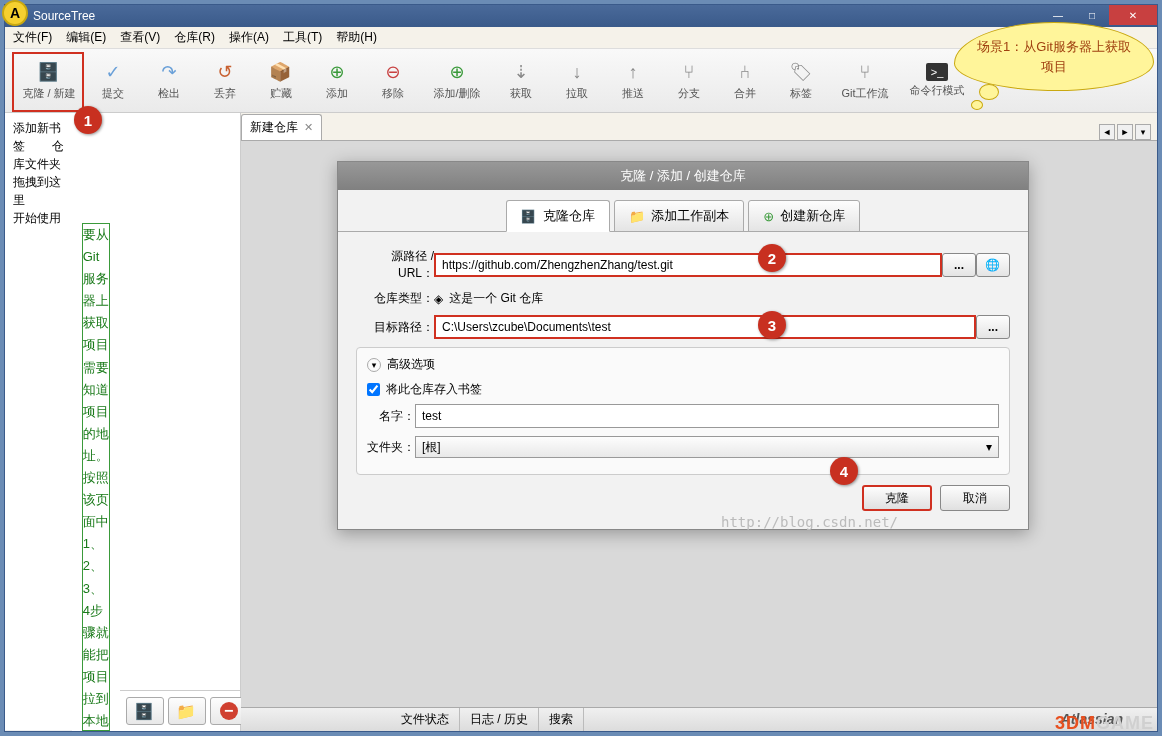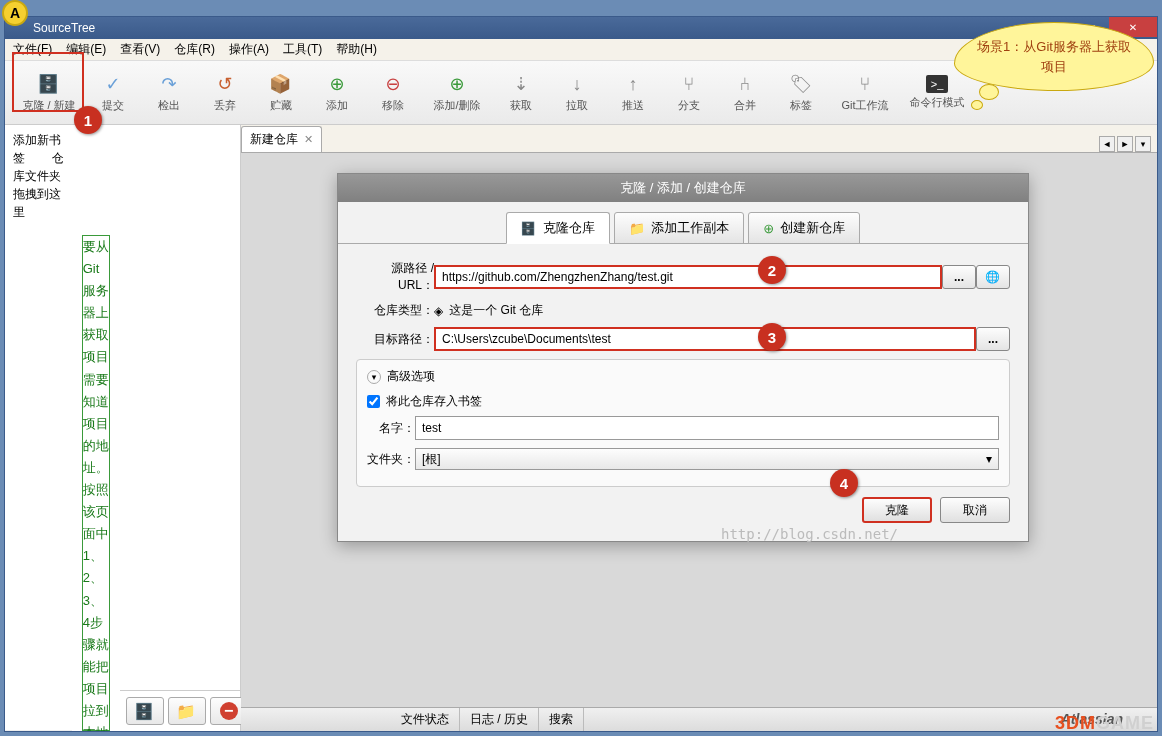--- a/index.html
+++ b/index.html
@@ -1,17 +1,17 @@
 <!DOCTYPE html>
 <html><head>
 <meta charset="utf-8">
 <style>
 * { box-sizing: border-box; margin: 0; padding: 0; font-family: "Microsoft YaHei", Arial, sans-serif; }
 body { background: #6b8cb5; width: 1162px; height: 736px; overflow: hidden; position: relative; }
-.window { position: absolute; top: 4px; left: 4px; right: 4px; bottom: 4px; background: #fff; border: 1px solid #3a5a8a; display: flex; flex-direction: column; margin-top: 12px; }
+.window { position: absolute; top: 4px; left: 4px; right: 4px; bottom: 4px; background: #fff; border: 1px solid #3a5a8a; display: flex; flex-direction: column; }
 .titlebar { background: linear-gradient(#4a6a9a, #3a5a8a); height: 22px; display: flex; align-items: center; color: #fff; font-size: 12px; padding-left: 28px; position: relative; }
 .titlebar .win-btns { position: absolute; right: 0; top: 0; display: flex; }
 .win-btn { width: 34px; height: 20px; display: flex; align-items: center; justify-content: center; color: #fff; font-size: 10px; }
 .win-close { background: #c84040; width: 48px; }
 .menubar { background: #f5f2ea; height: 22px; display: flex; align-items: center; font-size: 12px; padding-left: 8px; gap: 14px; border-bottom: 1px solid #ddd; }
 .menubar span { cursor: default; }
 .toolbar { background: linear-gradient(#f9f9f9, #eaeaea); height: 64px; display: flex; align-items: center; padding: 0 8px; gap: 0; border-bottom: 1px solid #ccc; }
 .tool-btn { display: flex; flex-direction: column; align-items: center; justify-content: center; width: 56px; height: 56px; font-size: 11px; color: #555; gap: 2px; }
 .tool-btn.wide { width: 72px; }
 .tool-icon { width: 24px; height: 24px; display: flex; align-items: center; justify-content: center; font-size: 18px; }
@@ -156,20 +156,21 @@
     <div class="tool-btn wide">
         <div class="tool-icon" style="background:#333;color:#fff;width:22px;height:18px;border-radius:2px;font-size:11px">&gt;_</div>
         <span>命令行模式</span>
       </div>
   </div>
 
   <div class="main-split">
     <div class="sidebar">
       <div class="sidebar-top">
         <div><span>添加新书签</span>&nbsp;&nbsp;&nbsp;&nbsp;&nbsp;&nbsp;&nbsp;&nbsp;<span>仓库文件夹拖拽到这里</span></div>
+        <div>开始使用</div>
       </div>
       <div class="sidebar-help">要从Git服务器上获取项目需要知道项目的地址。按照该页面中1、2、3、4步骤就能把项目拉到本地磁盘了。</div>
       <div class="sidebar-bottom">
         <div class="sb-btn">
             <span style="color:#3a9a3a">🗄️</span>
           </div>
         <div class="sb-btn">
             <span style="color:#3a7ac8">📁</span>
           </div>
         <div class="sb-btn">

